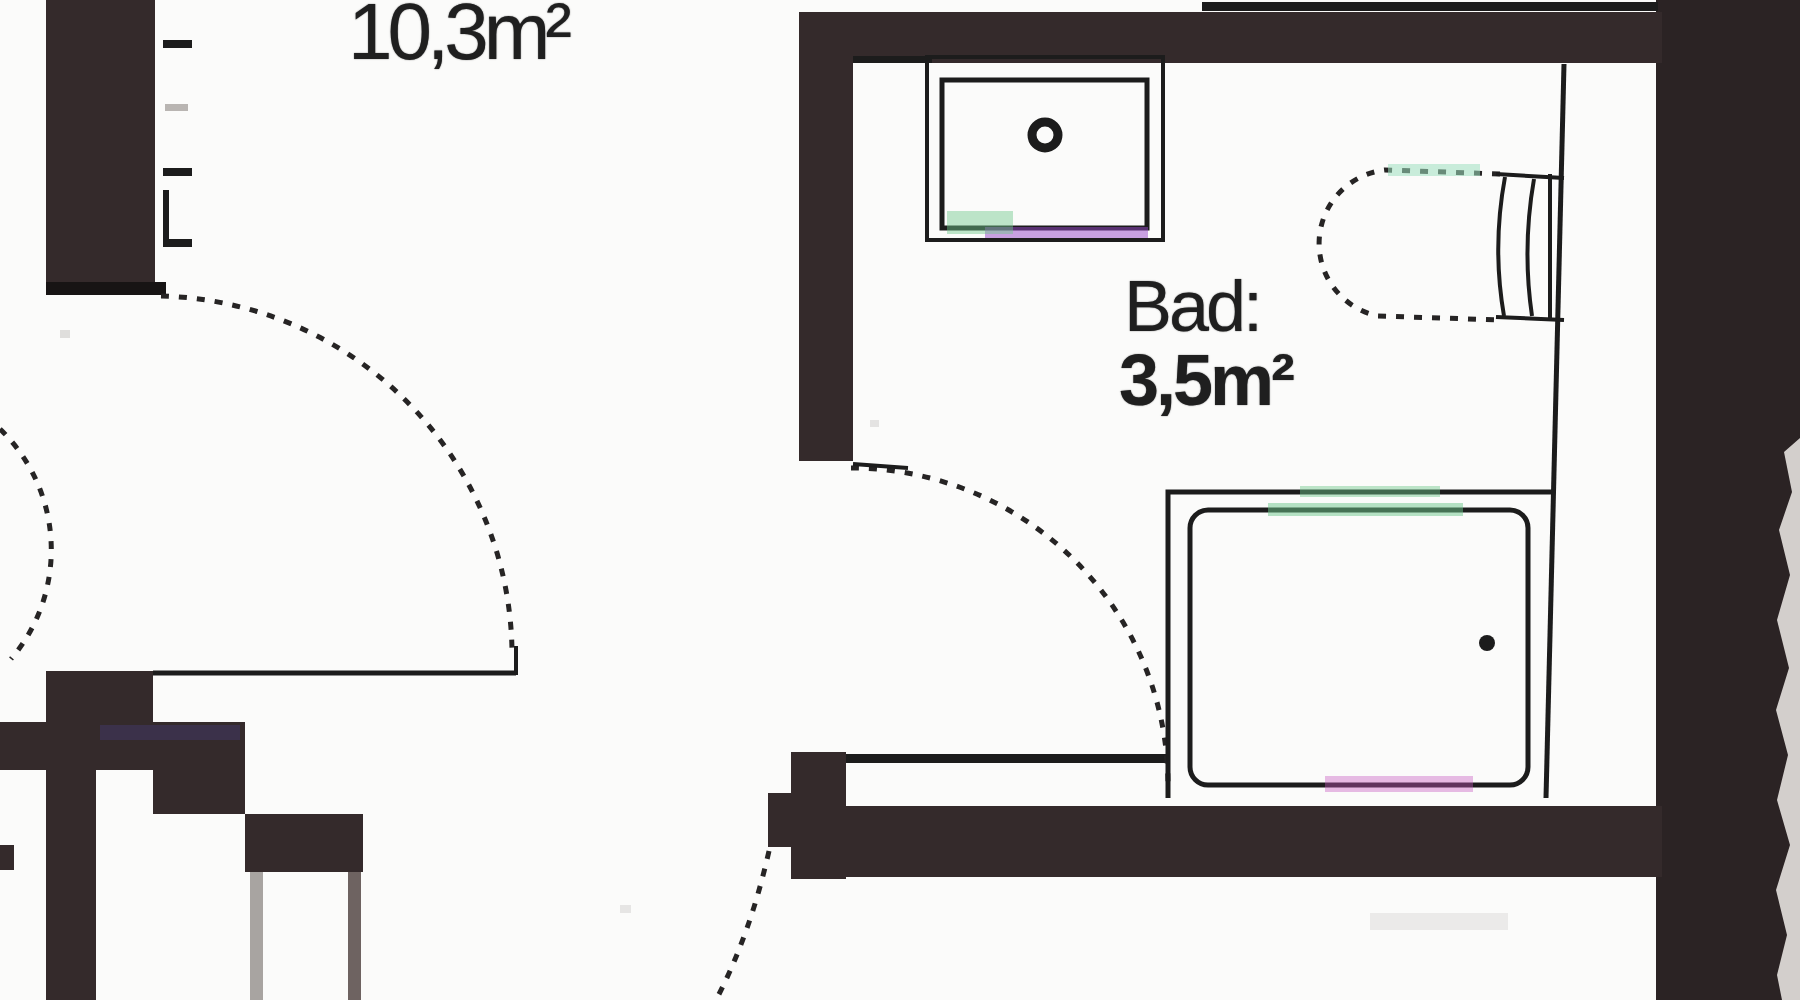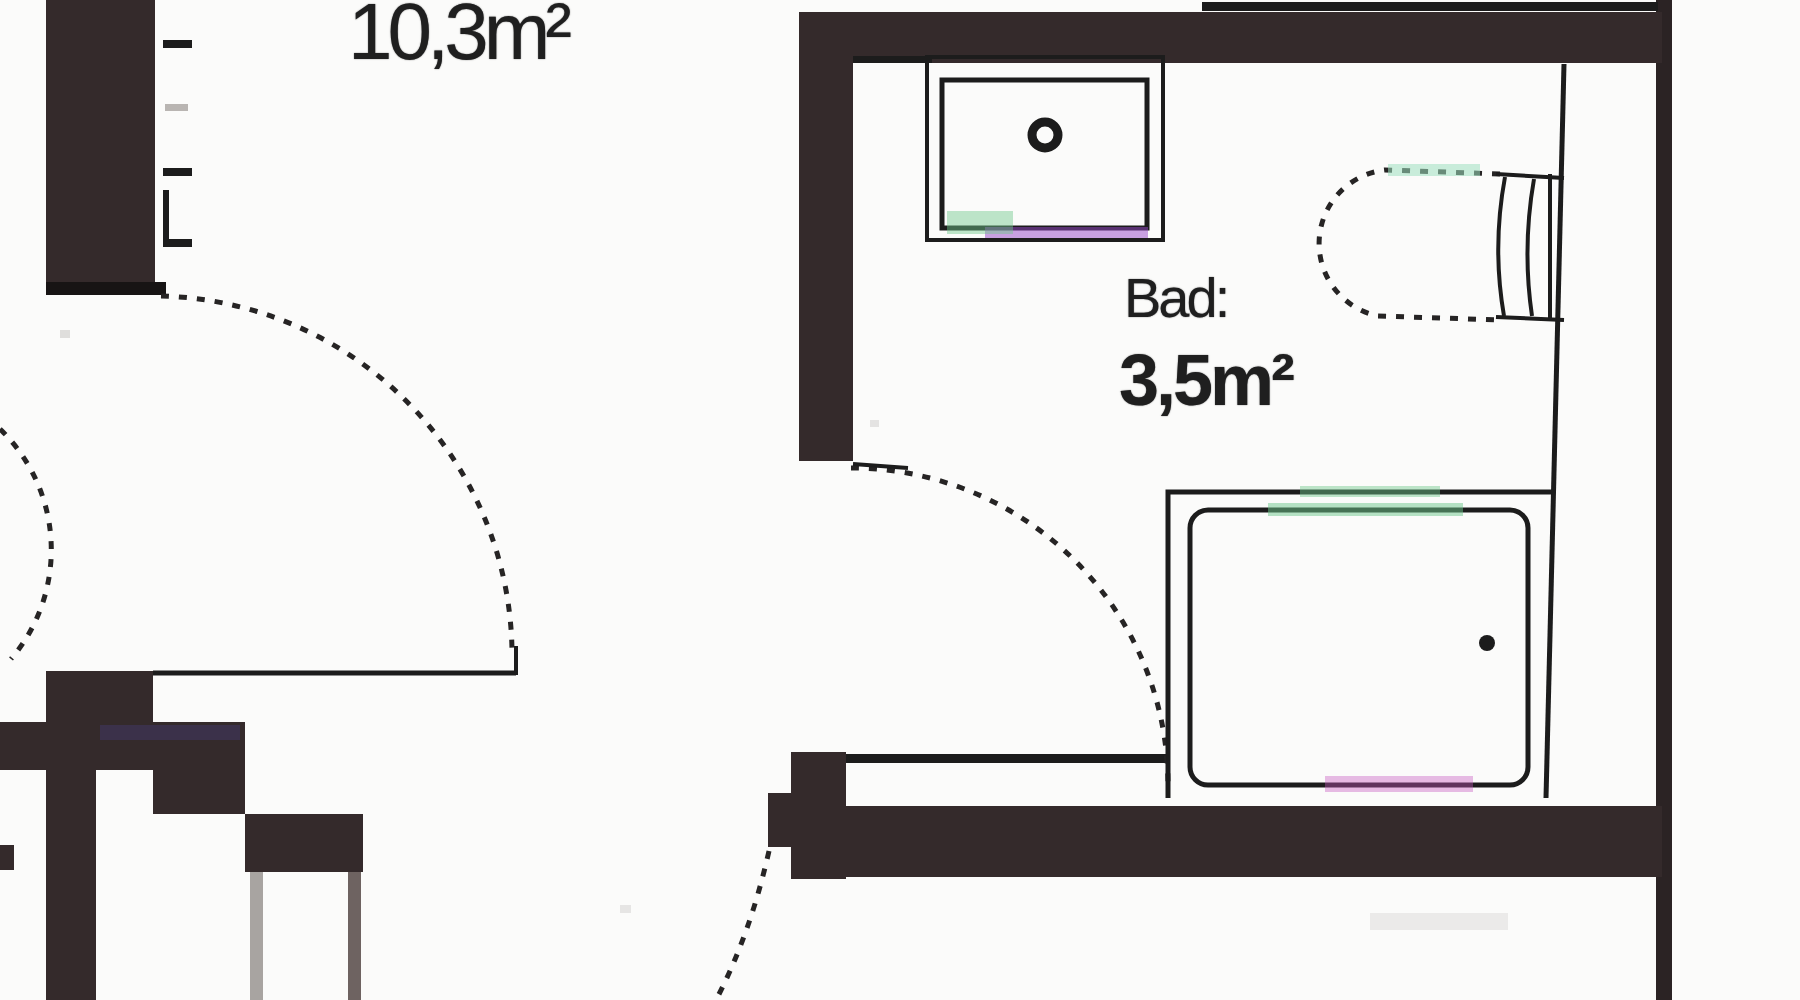--- a/index.html
+++ b/index.html
@@ -1,28 +1,28 @@
 <!DOCTYPE html>
 <html><head>
 <meta charset="utf-8">
 <style>
   html,body{margin:0;padding:0;background:#fbfbfa;}
   .stage{
-    position:relative;width:1672px;height:1000px;overflow:hidden;
+    position:relative;width:1800px;height:1000px;overflow:hidden;
     background:#fbfbfa;
     font-family:"Liberation Sans", sans-serif;
   }
   .stage svg{position:absolute;left:0;top:0;}
   .plan-label{
     position:absolute;color:#1f1f1f;line-height:1;white-space:nowrap;
     text-shadow:0 0 1.3px rgba(25,25,25,.75);
     font-family:"Liberation Sans", sans-serif;
   }
   .lbl-room{left:348px;top:-8px;font-size:80px;letter-spacing:-5px;}
-  .lbl-bad{left:1124px;top:270px;font-size:56px;letter-spacing:-3px;text-align:right;}
+  .lbl-bad{left:1124px;top:270px;font-size:72px;letter-spacing:-3px;text-align:right;}
   .lbl-badarea{left:1119px;top:344px;font-size:72px;letter-spacing:-3px;font-weight:bold;}
   .ln{stroke:#1c1c1c;fill:none;}
   .dash{stroke:#262424;fill:none;stroke-dasharray:8 10;}
 </style>
 </head>
 <body>
 
 <div class="stage">
 
   <svg width="1800" height="1000" viewBox="0 0 1800 1000">

